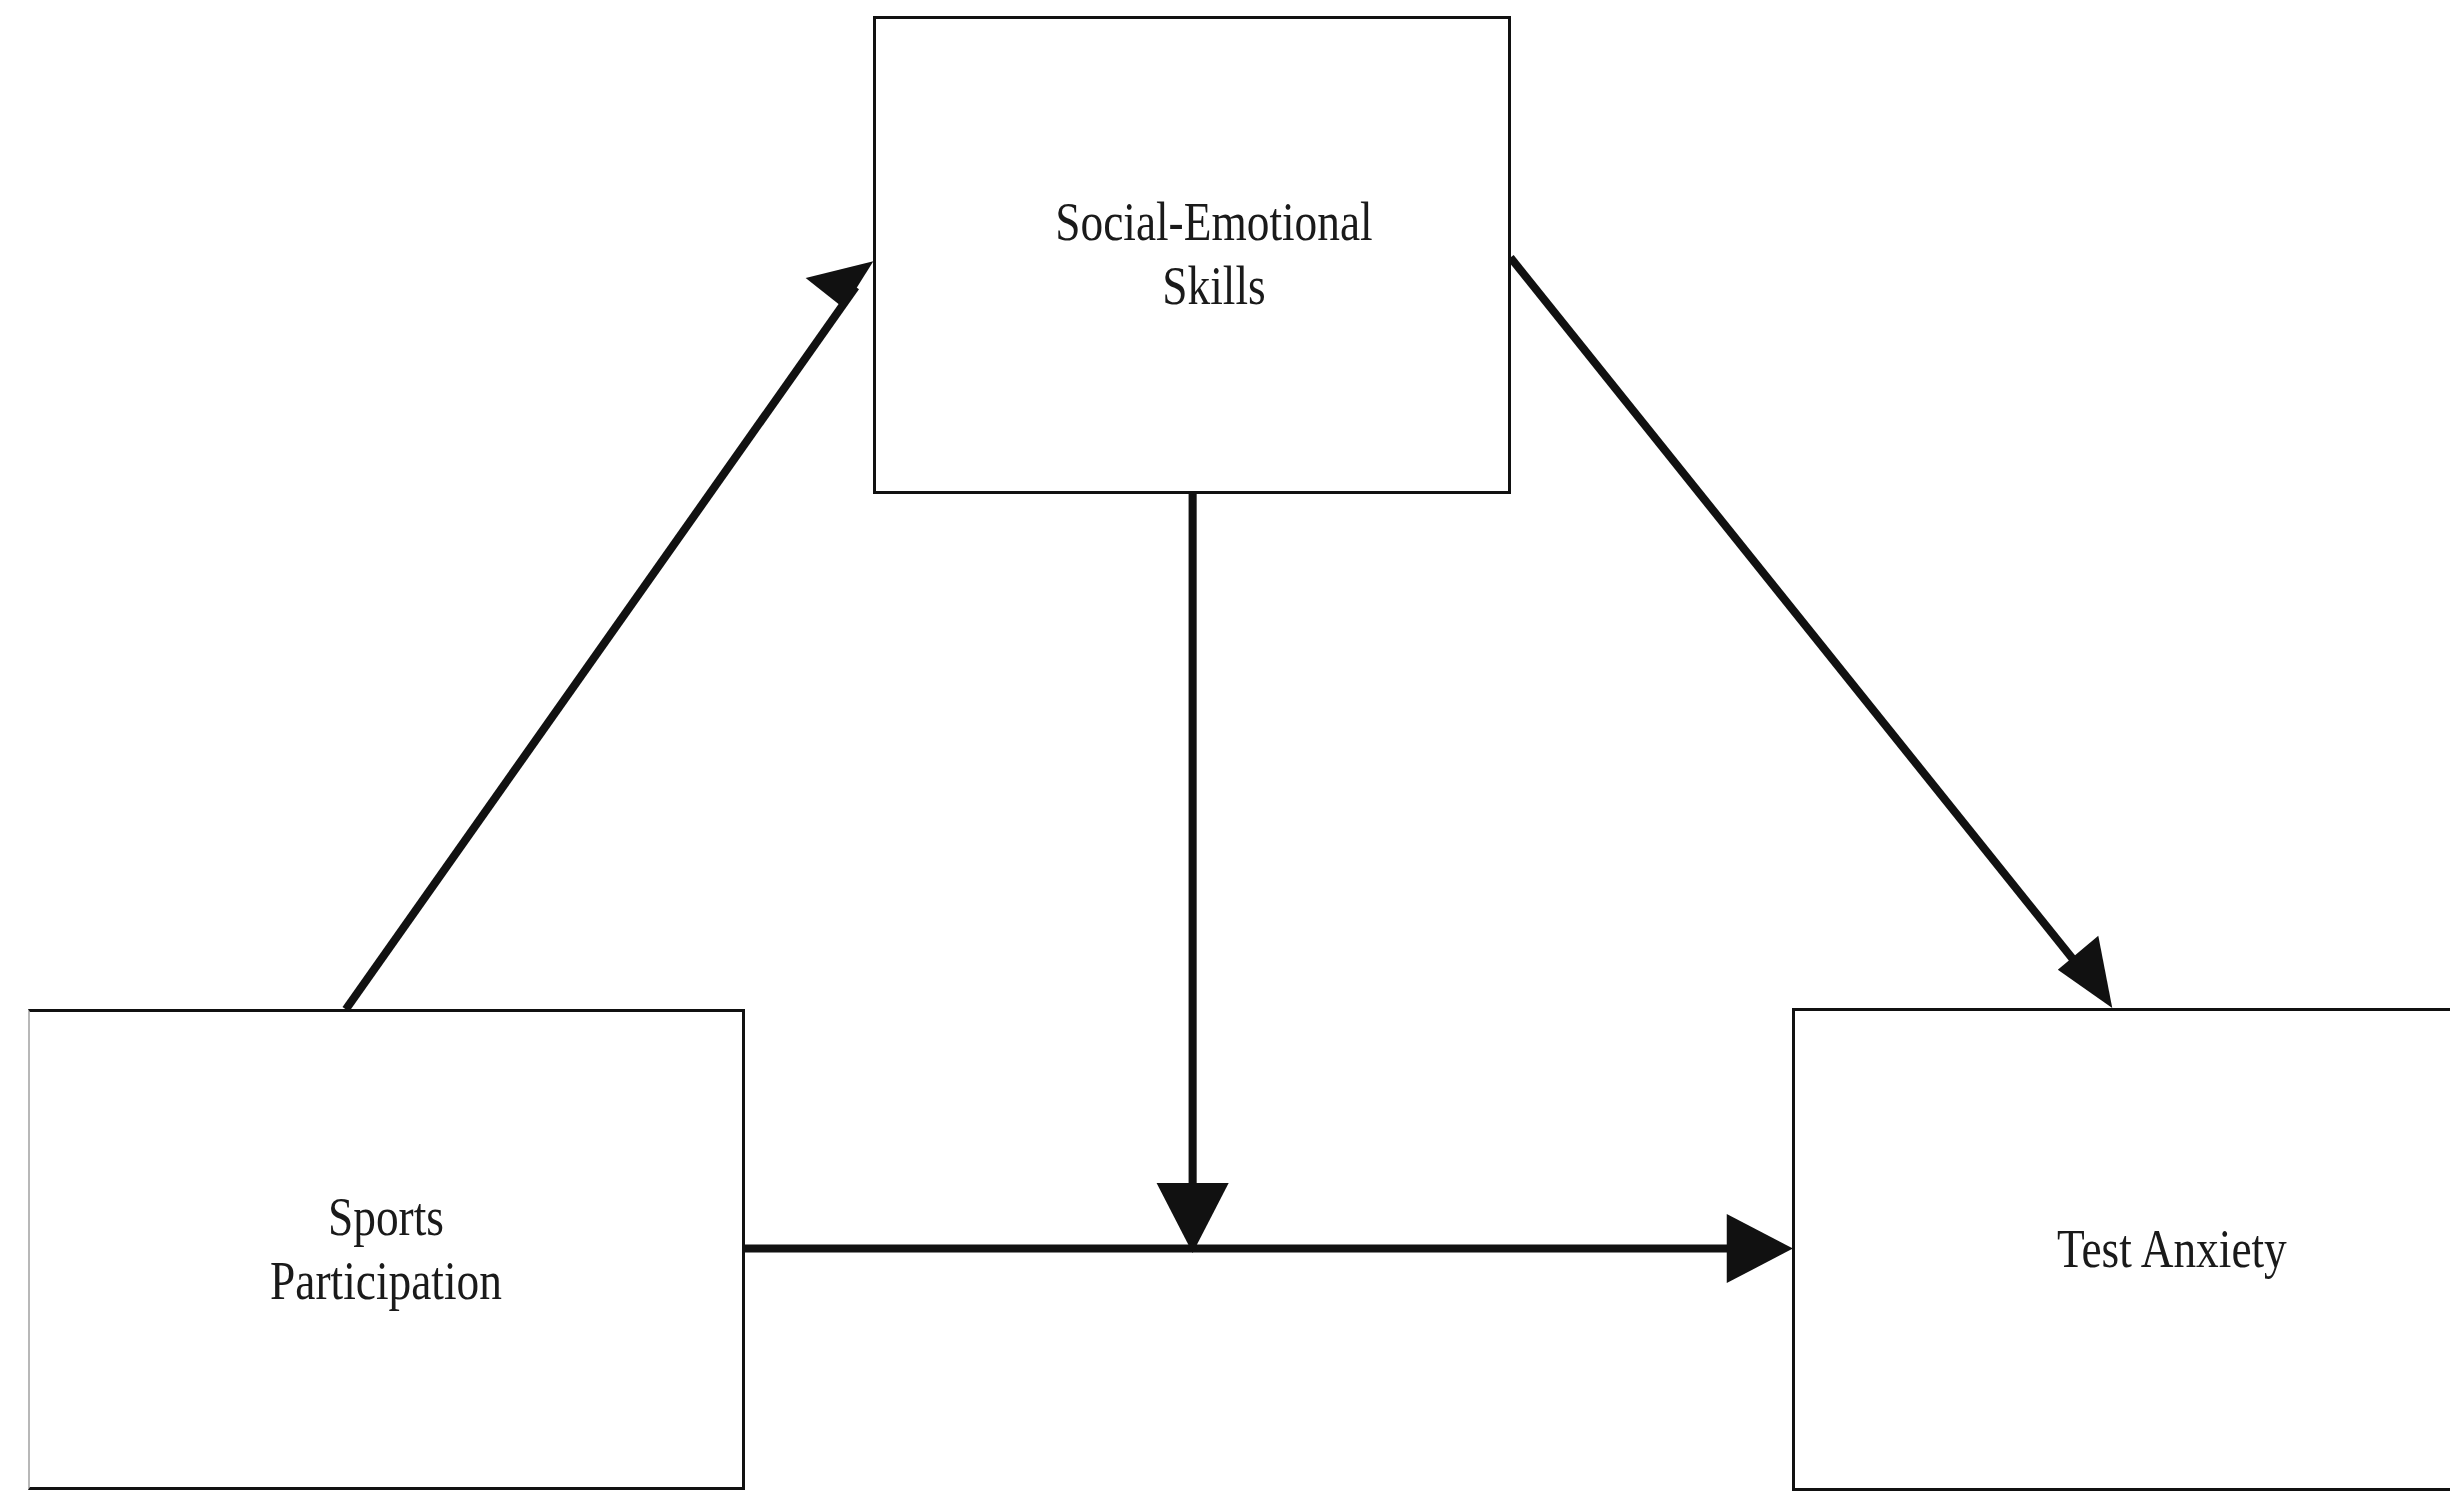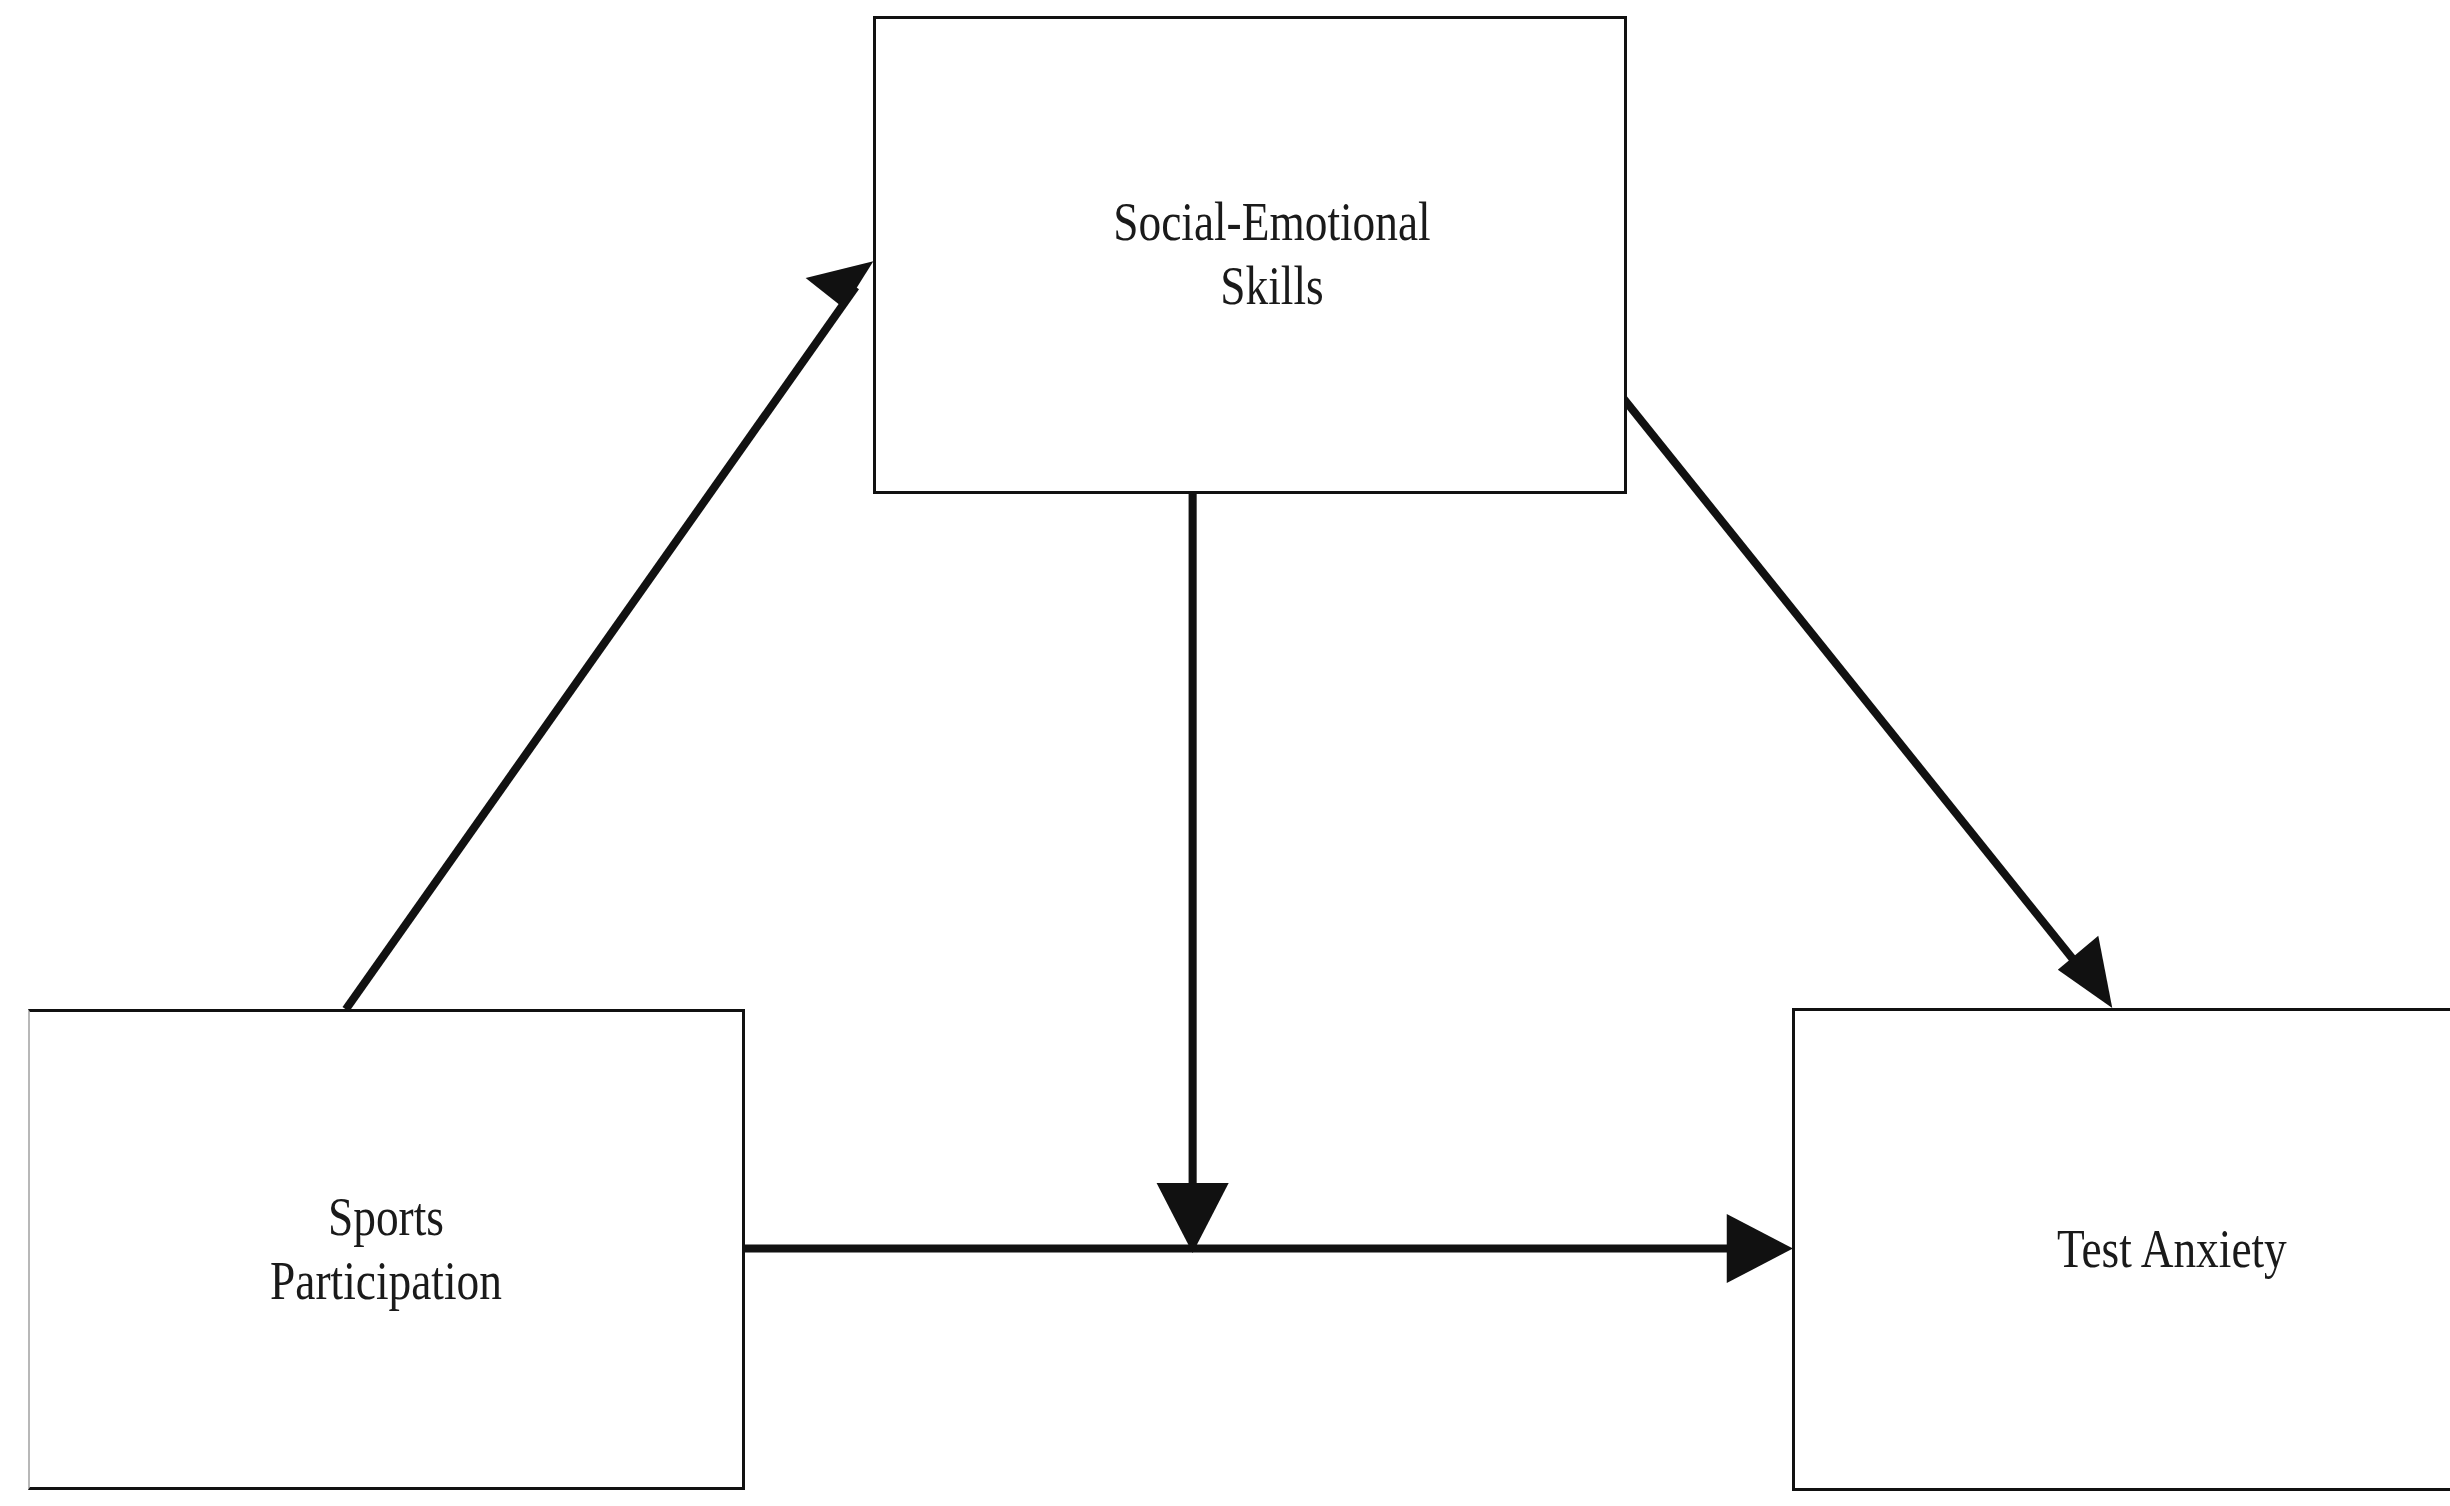--- a/index.html
+++ b/index.html
@@ -39,21 +39,21 @@
     color: #1a1a1a;
     letter-spacing: 0px;
     transform: scaleX(0.84);
     transform-origin: center center;
     white-space: pre-line;
     font-weight: 400;
   }
   #box-mediator {
     left: 873px;
     top: 16px;
-    width: 754px;
+    width: 638px;
     height: 478px;
     padding-left: 44px;
   }
   #box-predictor {
     left: 28px;
     top: 1009px;
     width: 717px;
     height: 481px;
     border-left-width: 2.2px;
     border-left-color: #b8b8b8;

